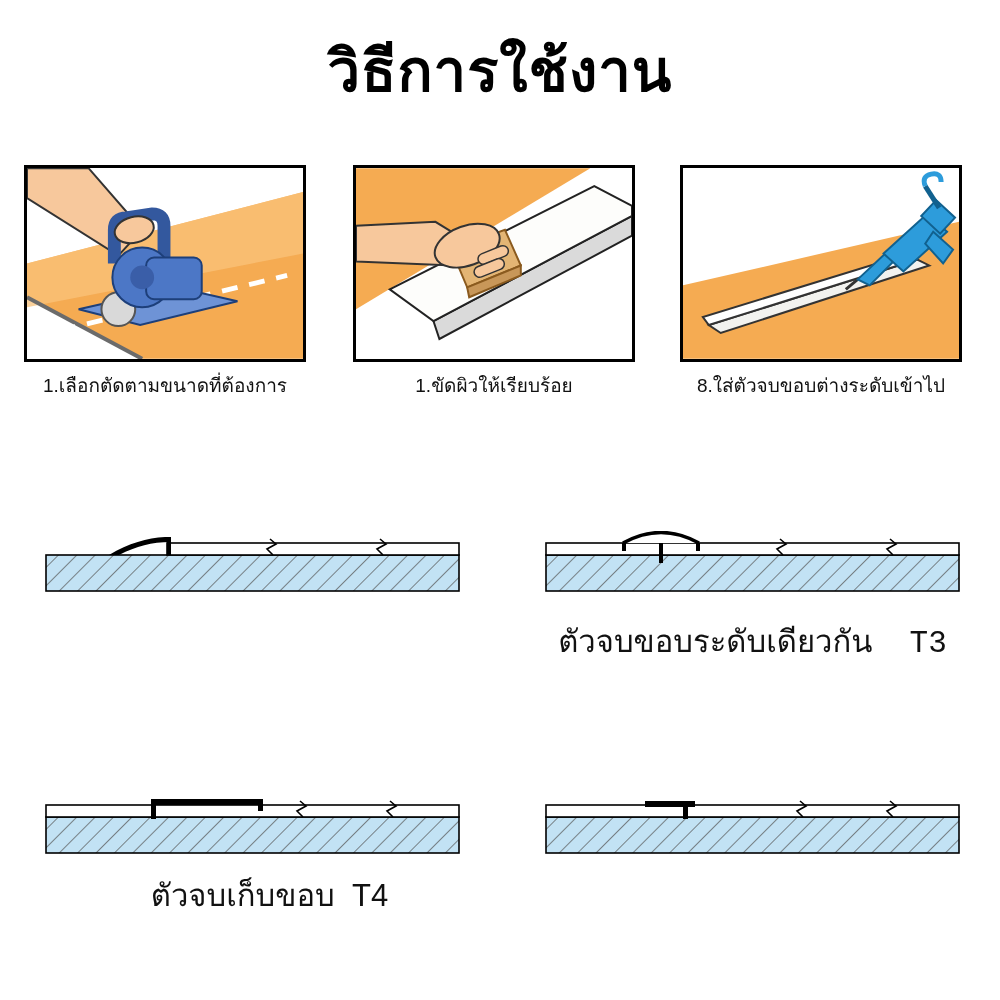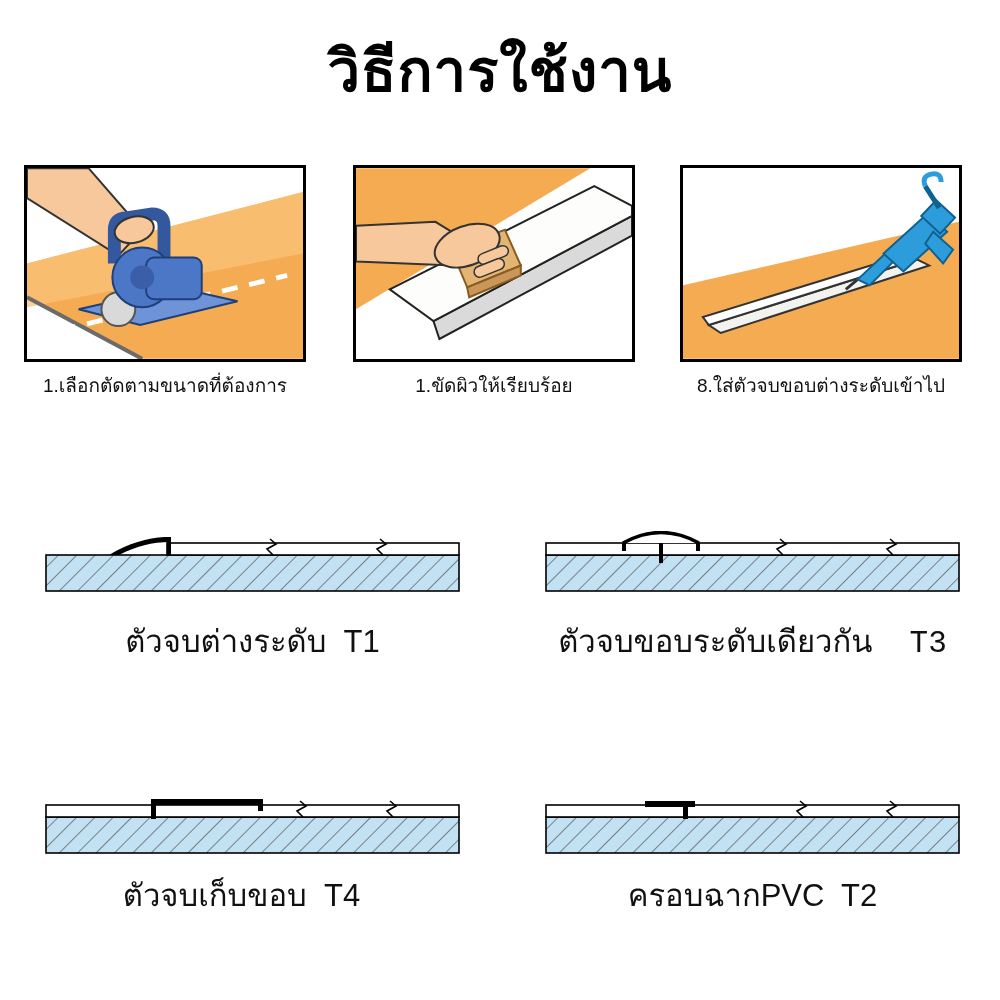--- a/index.html
+++ b/index.html
@@ -20,21 +20,21 @@
   .diagram { position:absolute; width:415px; height:62px; }
   #diag1 { left:45px;  top:531px; }
   #diag2 { left:545px; top:531px; }
   #diag3 { left:45px;  top:793px; }
   #diag4 { left:545px; top:793px; }
   .diagram svg { display:block; width:100%; height:100%; }
 
   .plabel { position:absolute; width:415px; text-align:center; font-size:31px; color:#111; white-space:pre; }
   #plab1 { left:45px;  top:616px; }
   #plab2 { left:545px; top:616px;font-family:Liberation Mono, monospace; }
-  #plab3 { left:34px;  top:870px; }
+  #plab3 { left:62px;  top:870px; }
   #plab4 { left:545px; top:870px; }
 </style>
 </head>
 <body>
 
 <div class="canvas">
 
   <div class="title">วิธีการใช้งาน</div>
 
   <div class="step" id="step1">
@@ -156,18 +156,16 @@
       </defs>
       <rect x="1" y="24" width="413" height="36" fill="url(#hatchD)" stroke="#000" stroke-width="1.6"></rect>
       <rect x="1" y="12" width="413" height="12" fill="#fff" stroke="#000" stroke-width="1.6"></rect>
       <rect x="100" y="8" width="50" height="6" fill="#000"></rect>
       <rect x="138" y="8" width="5" height="18" fill="#000"></rect>
       <path d="M255,8 l6,5 l-9,5 l6,6" stroke="#000" stroke-width="1.6" fill="none"></path>
       <path d="M345,8 l6,5 l-9,5 l6,6" stroke="#000" stroke-width="1.6" fill="none"></path>
     </svg>
   </div>
 
-  <div class="plabel" id="plab1">ตัวจบต่างระดับ  T1</div>
   <div class="plabel" id="plab2">ตัวจบขอบระดับเดียวกัน  T3</div>
   <div class="plabel" id="plab3">ตัวจบเก็บขอบ  T4</div>
-  <div class="plabel" id="plab4">ครอบฉากPVC  T2</div>
 
 </div>
 
 </body></html>

